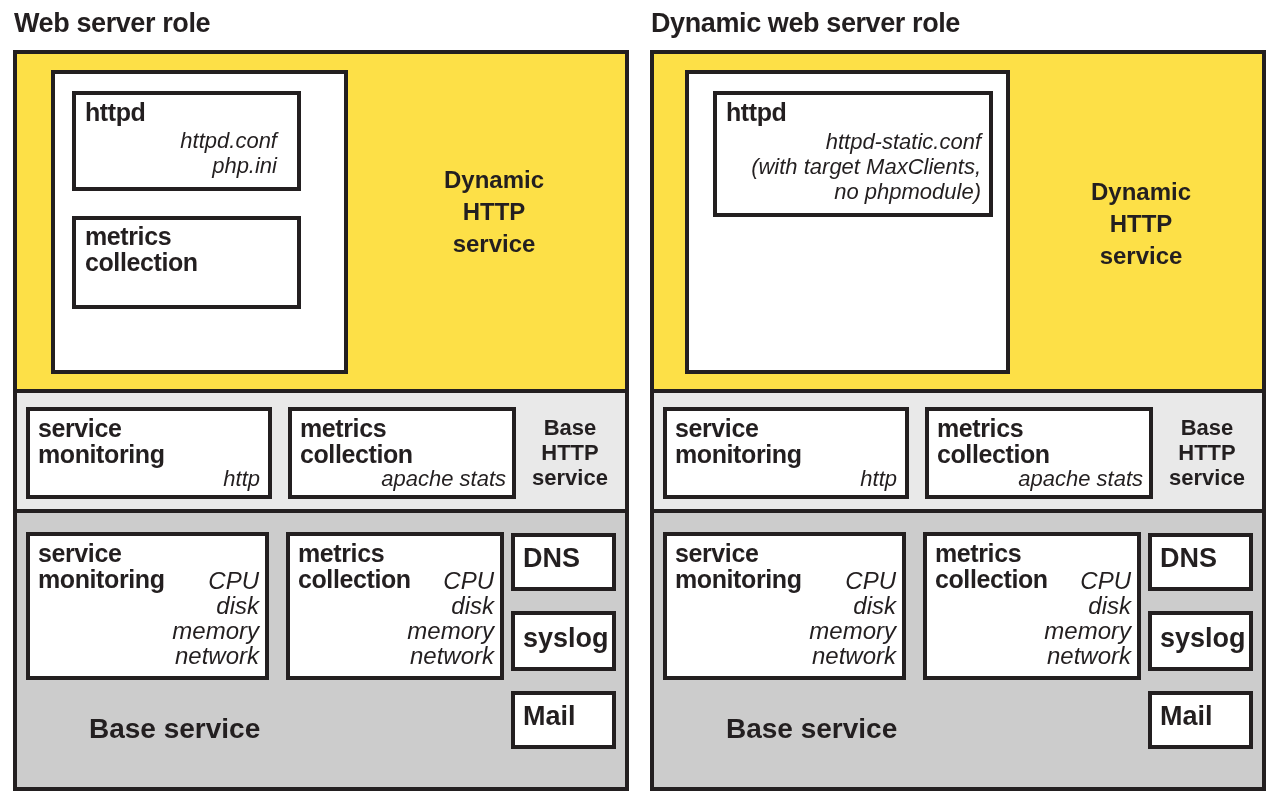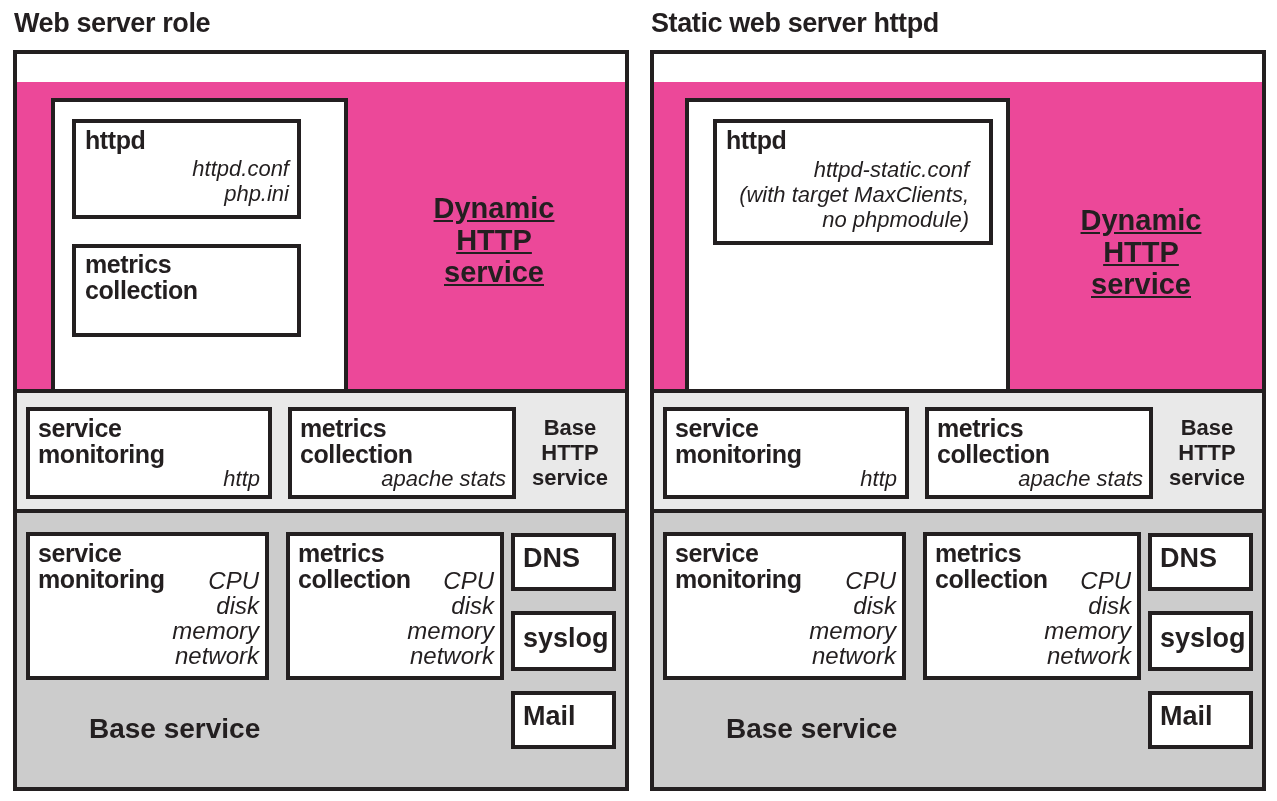--- a/index.html
+++ b/index.html
@@ -37,21 +37,21 @@
     border: 4px solid #231f20;
     box-sizing: border-box;
     background: #ffffff;
   }
 
   
   .band {
     position: absolute;
     box-sizing: border-box;
   }
-  .band-top   { background: #ec4899; margin-top: 28px; }
+  .band-top   { background: #fde047; }
   .band-http  { background: #e9e9e9; border-top: 4px solid #231f20; }
   .band-base  { background: #cccccc; border-top: 4px solid #231f20; }
 
   
   .box {
     position: absolute;
     border: 4px solid #231f20;
     background: #ffffff;
     box-sizing: border-box;
   }
@@ -80,26 +80,25 @@
     font-style: italic;
     font-size: 24px;
     line-height: 25px;
     text-align: right;
     color: #231f20;
     white-space: pre-line;
   }
   .service-label {
     position: absolute;
     font-weight: bold;
-    font-size: 29px;
+    font-size: 24px;
     line-height: 32px;
     text-align: center;
     color: #231f20;
     white-space: pre-line;
-    text-decoration: underline;
   }
   .band-label {
     position: absolute;
     font-weight: bold;
     font-size: 22px;
     line-height: 25px;
     text-align: center;
     color: #231f20;
     white-space: pre-line;
   }
@@ -126,21 +125,21 @@
   <div class="panel-title" style="left:14px; top:8px;">Web server role</div>
 
   <div class="panel" style="left:13px; top:50px; width:616px; height:741px;">
 
     <div class="band band-top" style="left:0px; top:0px; width:608px; height:335px;">
 
       <div class="box" style="left:34px; top:16px; width:297px; height:304px;">
 
         <div class="box" style="left:17px; top:17px; width:229px; height:100px;">
           <div class="b-title" style="left:9px; top:4px;">httpd</div>
-          <div class="b-sub" style="right:8px; top:33px; width:210px;">httpd.conf
+          <div class="b-sub" style="right:20px; top:33px; width:210px;">httpd.conf
 php.ini</div>
         </div>
 
         <div class="box" style="left:17px; top:142px; width:229px; height:93px;">
           <div class="b-title" style="left:9px; top:3px;">metrics
 collection</div>
         </div>
       </div>
 
       <div class="service-label" style="left:357px; top:110px; width:240px;">Dynamic
@@ -196,31 +195,31 @@
       </div>
 
       <div class="box" style="left:494px; top:178px; width:105px; height:58px;">
         <div class="small-box-label" style="left:8px; top:6px;">Mail</div>
       </div>
 
       <div class="base-service-label" style="left:72px; top:200px;">Base service</div>
     </div>
   </div>
 
-  <div class="panel-title" style="left:651px; top:8px;">Static web server httpd</div>
+  <div class="panel-title" style="left:651px; top:8px;">Dynamic web server role</div>
 
   <div class="panel" style="left:650px; top:50px; width:616px; height:741px;">
 
     <div class="band band-top" style="left:0px; top:0px; width:608px; height:335px;">
 
       <div class="box" style="left:31px; top:16px; width:325px; height:304px;">
 
         <div class="box" style="left:24px; top:17px; width:280px; height:126px;">
           <div class="b-title" style="left:9px; top:4px;">httpd</div>
-          <div class="b-sub" style="right:20px; top:34px; width:258px;">httpd-static.conf
+          <div class="b-sub" style="right:8px; top:34px; width:258px;">httpd-static.conf
 (with target MaxClients,
 no phpmodule)</div>
         </div>
       </div>
 
       <div class="service-label" style="left:377px; top:122px; width:220px;">Dynamic
 HTTP
 service</div>
     </div>
 

